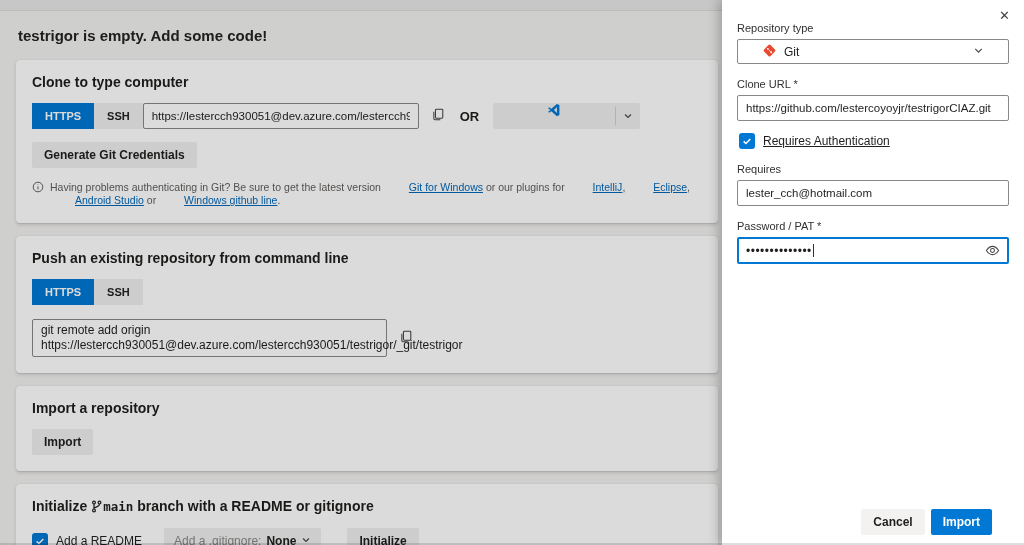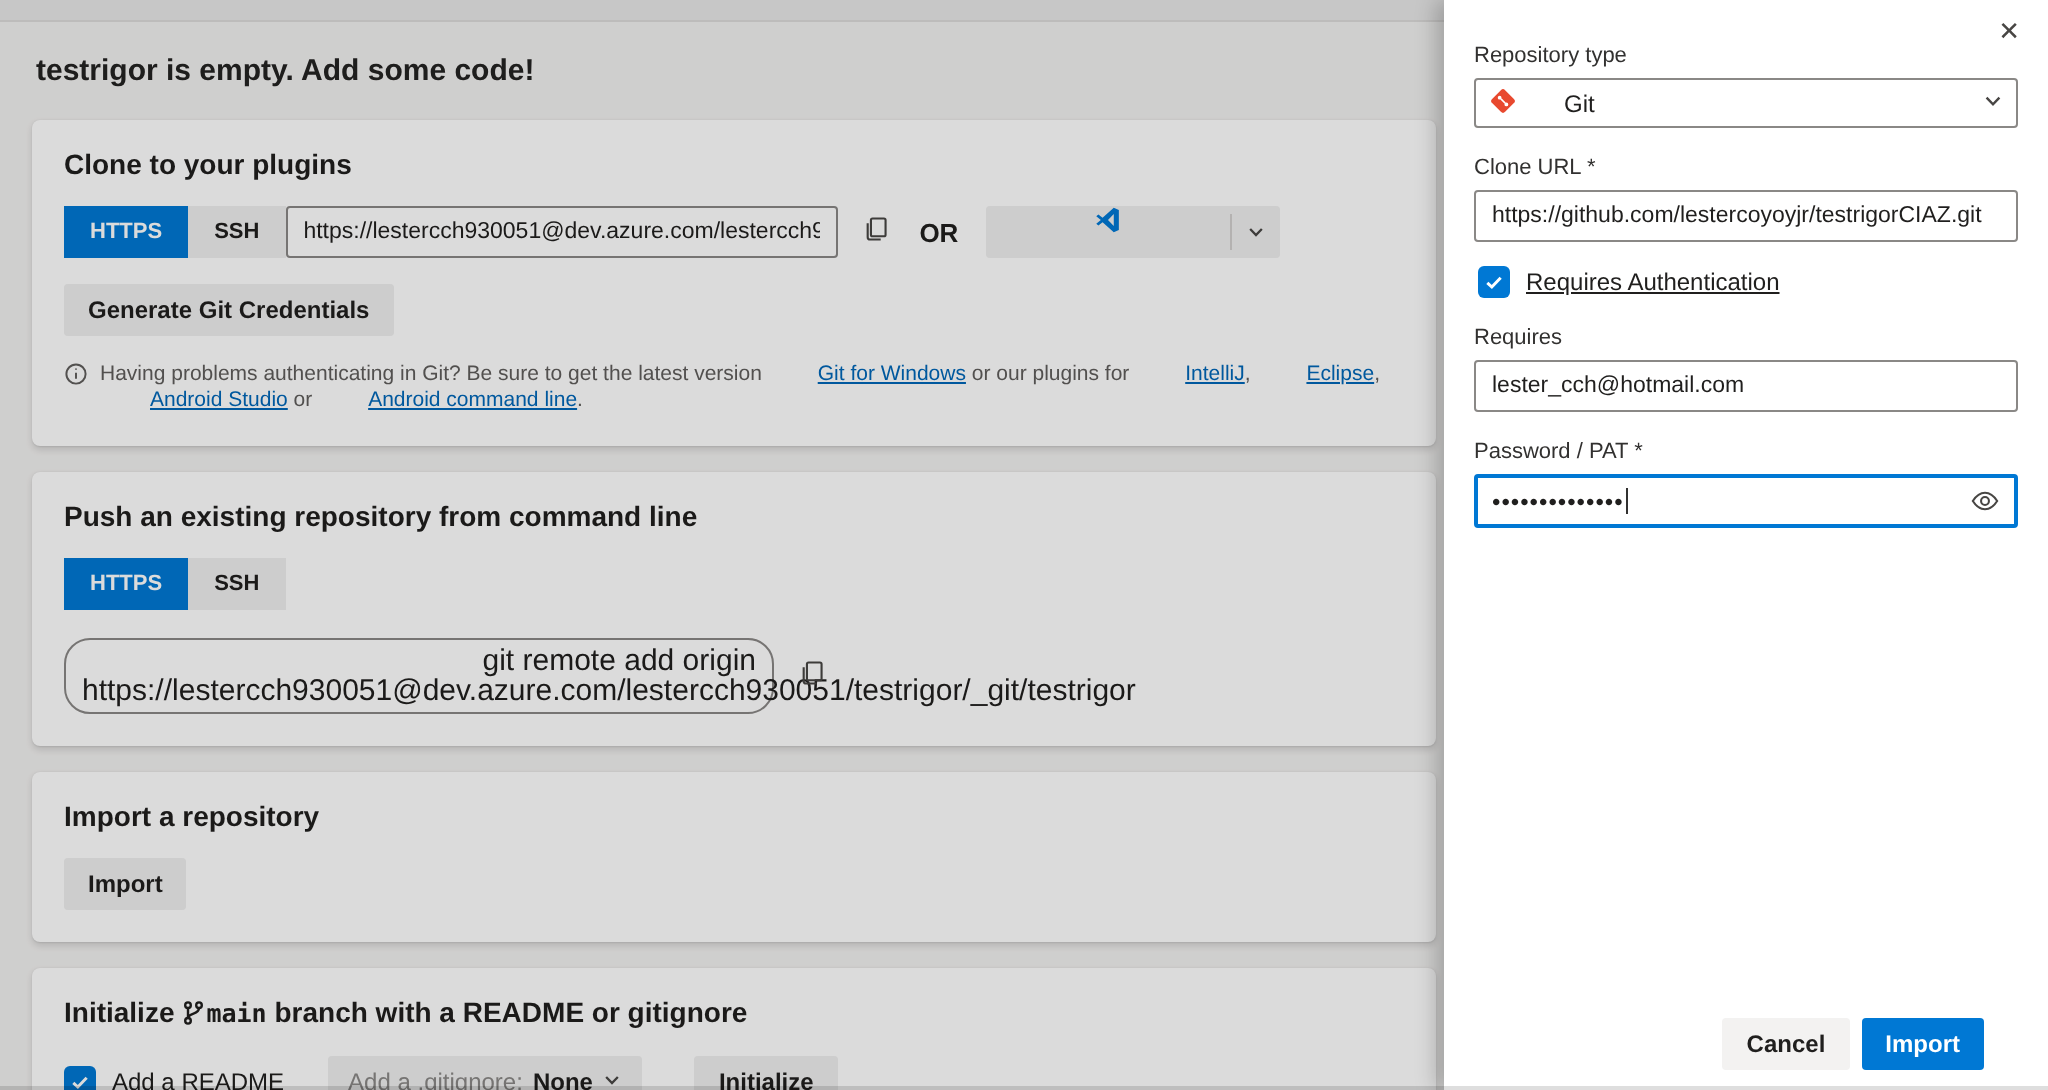--- a/index.html
+++ b/index.html
@@ -54,22 +54,22 @@
     height:26px; background:#efefef; border:none; border-radius:2px;
     padding:0 12px; font-size:12px; font-weight:600; font-family:inherit;
     color:#201f1e; cursor:pointer;
   }
   .gen-cred { margin-top:13px; }
 
   .help { display:flex; align-items:flex-start; gap:6px; margin-top:13px; font-size:10.5px; color:#605e5c; line-height:13px; }
   .help a { color:#0067b8; text-decoration:underline; cursor:pointer;margin-left:25px; }
 
   .cmd-box {
-    width:355px; border:1px solid #8a8886; border-radius:13px; background:#fff;
-    padding:3px 8px; font-size:15px; line-height:15px; color:#201f1e;text-align:right;
+    width:355px; border:1px solid #8a8886; border-radius:2px; background:#fff;
+    padding:3px 8px; font-size:12px; line-height:15px; color:#201f1e;
   }
   .cmd-row { display:flex; align-items:center; margin-top:14px; }
   .tabs-row { margin-top:2px; }
 
   .mono { font-family:"DejaVu Sans Mono", monospace; font-weight:700; font-size:12.5px; }
   .branch-icon { display:inline-flex; vertical-align:-2px; margin:0 1px 0 4px; }
 
   .check-row { display:flex; align-items:center; gap:8px; font-size:12px; cursor:pointer;text-decoration:underline; }
   .checkbox {
     width:16px; height:16px; border-radius:3px; background:#0078d4;
@@ -97,21 +97,21 @@
   }
   .panel-title { font-size:15px; font-weight:700; margin:2px 0 0 0; color:#201f1e; }
   .close-btn {
     position:absolute; top:4px; right:10px; background:none; border:none;
     font-size:13px; color:#484644; cursor:pointer; padding:4px; font-family:inherit;
   }
   .field-label { display:block; font-size:11px; color:#323130; margin:14px 0 5px 0; }
   .field-label.first { margin-top:16px; }
   .select-box {
     height:25px; border:1px solid #8a8886; border-radius:2px; background:#fff;
-    display:flex; align-items:center; gap:23px; padding:0 6px; font-size:12px; cursor:pointer;
+    display:flex; align-items:center; gap:7px; padding:0 24px; font-size:12px; cursor:pointer;
   }
   .select-box .spacer { flex:1; }
   .panel-input { width:100%; }
   .auth-row { margin:12px 0 1px 2px; }
   .password-field {
     height:27px; border:2px solid #0078d4; border-radius:2px; background:#fff;
     display:flex; align-items:center; justify-content:space-between; padding:0 7px;
   }
   .dots { font-size:12px; letter-spacing:0.5px; color:#201f1e; display:flex; align-items:center; }
   .caret { display:inline-block; width:1px; height:13px; background:#323130; margin-left:1px; }
@@ -127,21 +127,21 @@
 <body>
 
 <div class="app">
 
   <div class="topbar"></div>
 
   <div class="content">
     <h1 class="page-title">testrigor is empty. Add some code!</h1>
 
     <section class="card">
-      <h2>Clone to your plugins</h2>
+      <h2>Clone to type computer</h2>
       <div class="row">
         <div class="seg">
           <button class="seg-btn active">HTTPS</button>
           <button class="seg-btn">SSH</button>
         </div>
         <input class="text-input clone-url-input" readonly="" value="https://lestercch930051@dev.azure.com/lestercch930051/testrigor/_git/testrigor" style="">
         <button class="icon-btn">
           <span>
             <svg width="13" height="13" viewBox="0 0 16 16" fill="none" stroke="#484644" stroke-width="1.3">
                 <rect x="5.5" y="1.5" width="9" height="11" rx="1"></rect>
@@ -170,21 +170,21 @@
       <button class="btn gen-cred">Generate Git Credentials</button>
       <div class="help">
         <span>
           <svg width="12" height="12" viewBox="0 0 16 16" fill="none" stroke="#605e5c" stroke-width="1.3">
               <circle cx="8" cy="8" r="6.4"></circle>
               <path d="M8 7.2 v4"></path>
               <circle cx="8" cy="4.7" r="0.6" fill="#605e5c" stroke="none"></circle>
             </svg>
         </span>
         <span>
-          <span>Having problems authenticating in Git? Be sure to get the latest version </span><a>Git for Windows</a><span> or our plugins for </span><a>IntelliJ</a><span>, </span><a>Eclipse</a><span>, </span><a>Android Studio</a><span> or </span><a>Android command line</a><span>.</span>
+          <span>Having problems authenticating in Git? Be sure to get the latest version </span><a>Git for Windows</a><span> or our plugins for </span><a>IntelliJ</a><span>, </span><a>Eclipse</a><span>, </span><a>Android Studio</a><span> or </span><a>Windows github line</a><span>.</span>
         </span>
       </div>
     </section>
 
     <section class="card">
       <h2>Push an existing repository from command line</h2>
       <div class="row tabs-row">
         <div class="seg">
           <button class="seg-btn active">HTTPS</button>
           <button class="seg-btn">SSH</button>

